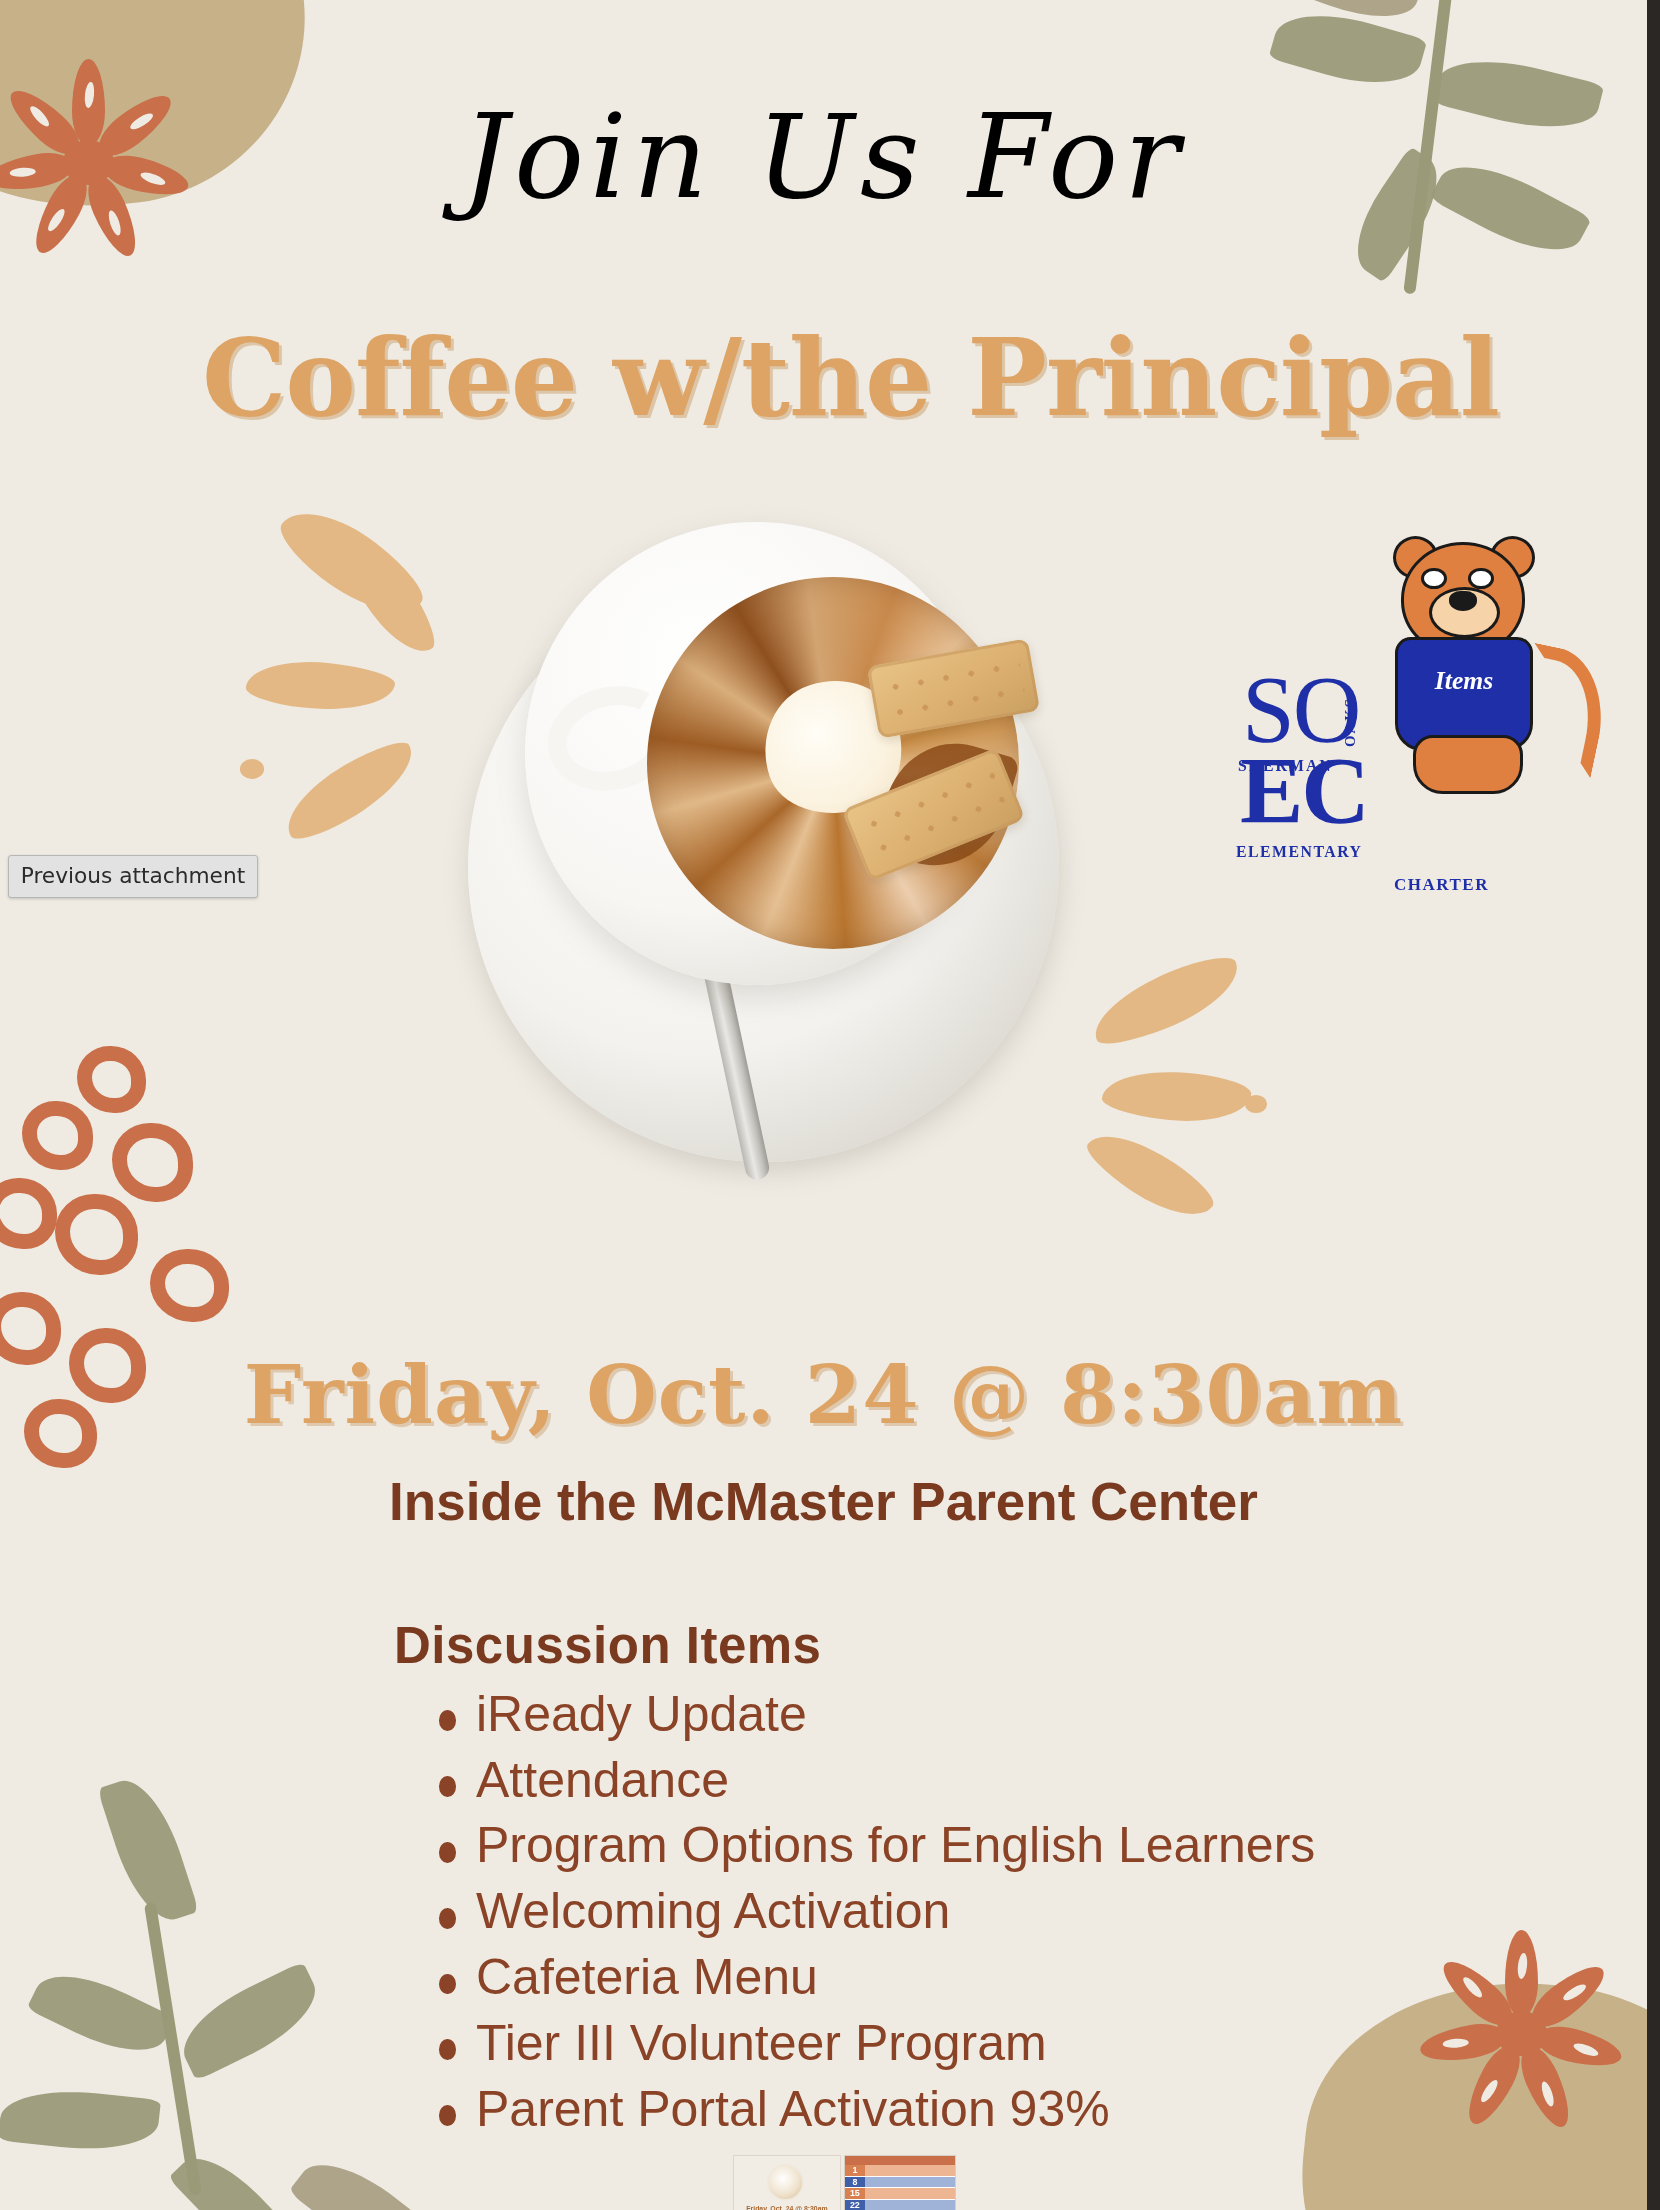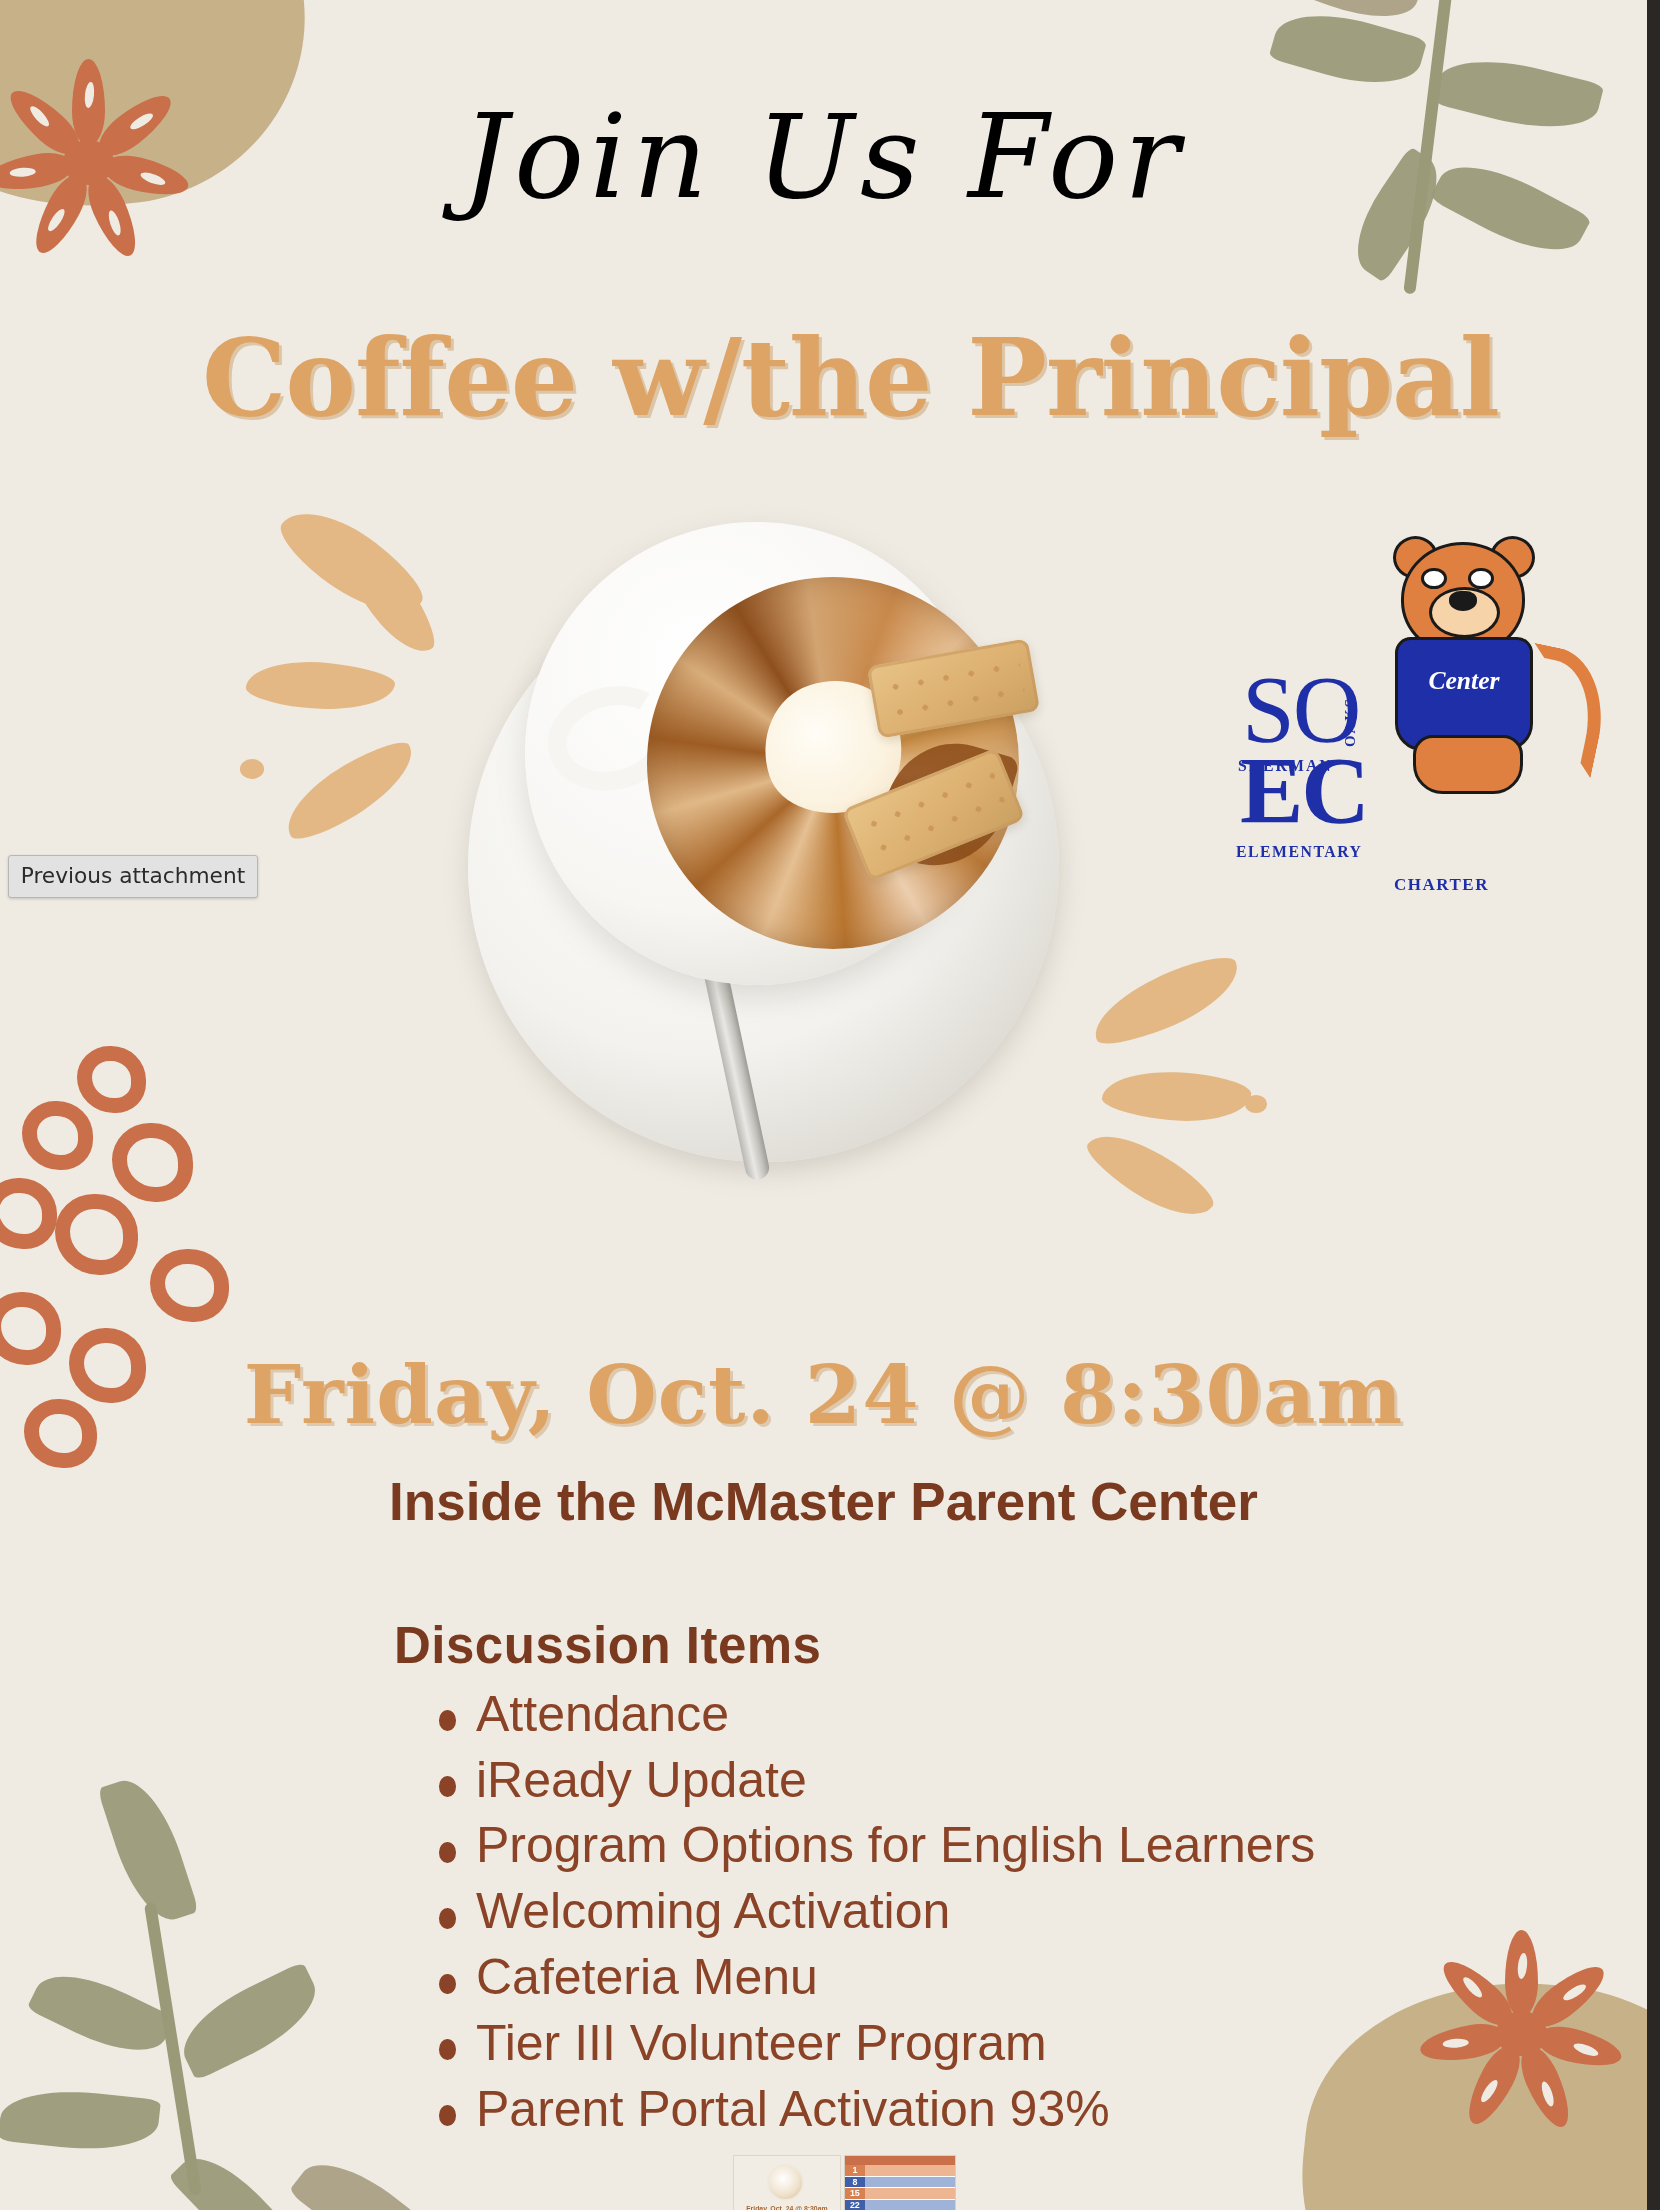--- a/index.html
+++ b/index.html
@@ -446,42 +446,42 @@
       <div id="tiger">
         <div class="tiger-ear" id="tiger-ear-l"></div>
         <div class="tiger-ear" id="tiger-ear-r"></div>
         <div id="tiger-head"></div>
         <div class="tiger-eye" id="tiger-eye-l"></div>
         <div class="tiger-eye" id="tiger-eye-r"></div>
         <div id="tiger-muzzle"></div>
         <div id="tiger-nose"></div>
         <div id="tiger-tail"></div>
         <div id="tiger-body">
-          <div id="tiger-jersey-text">Center</div>
+          <div id="tiger-jersey-text">Items</div>
         </div>
         <div id="tiger-legs"></div>
       </div>
       <div id="logo-letters">
         <div id="logo-so">SO</div>
         <div id="logo-ec">EC</div>
         <div id="logo-sherman">SHERMAN</div>
         <div id="logo-oaks">OAKS</div>
         <div id="logo-elementary">ELEMENTARY</div>
         <div id="logo-charter">CHARTER</div>
       </div>
     </div>
 
     <div id="date-line">Friday, Oct. 24 @ 8:30am</div>
     <div id="venue-line">Inside the McMaster Parent Center</div>
 
     <div id="agenda">
       <div id="agenda-title">Discussion Items</div>
       <ul id="agenda-list">
+        <li>iReady Update</li>
         <li>Attendance</li>
-        <li>iReady Update</li>
         <li>Program Options for English Learners</li>
         <li>Welcoming Activation</li>
         <li>Cafeteria Menu</li>
         <li>Tier III Volunteer Program</li>
         <li>Parent Portal Activation 93%</li>
       </ul>
     </div>
 
     <div id="filmstrip">
       <div class="thumb">

